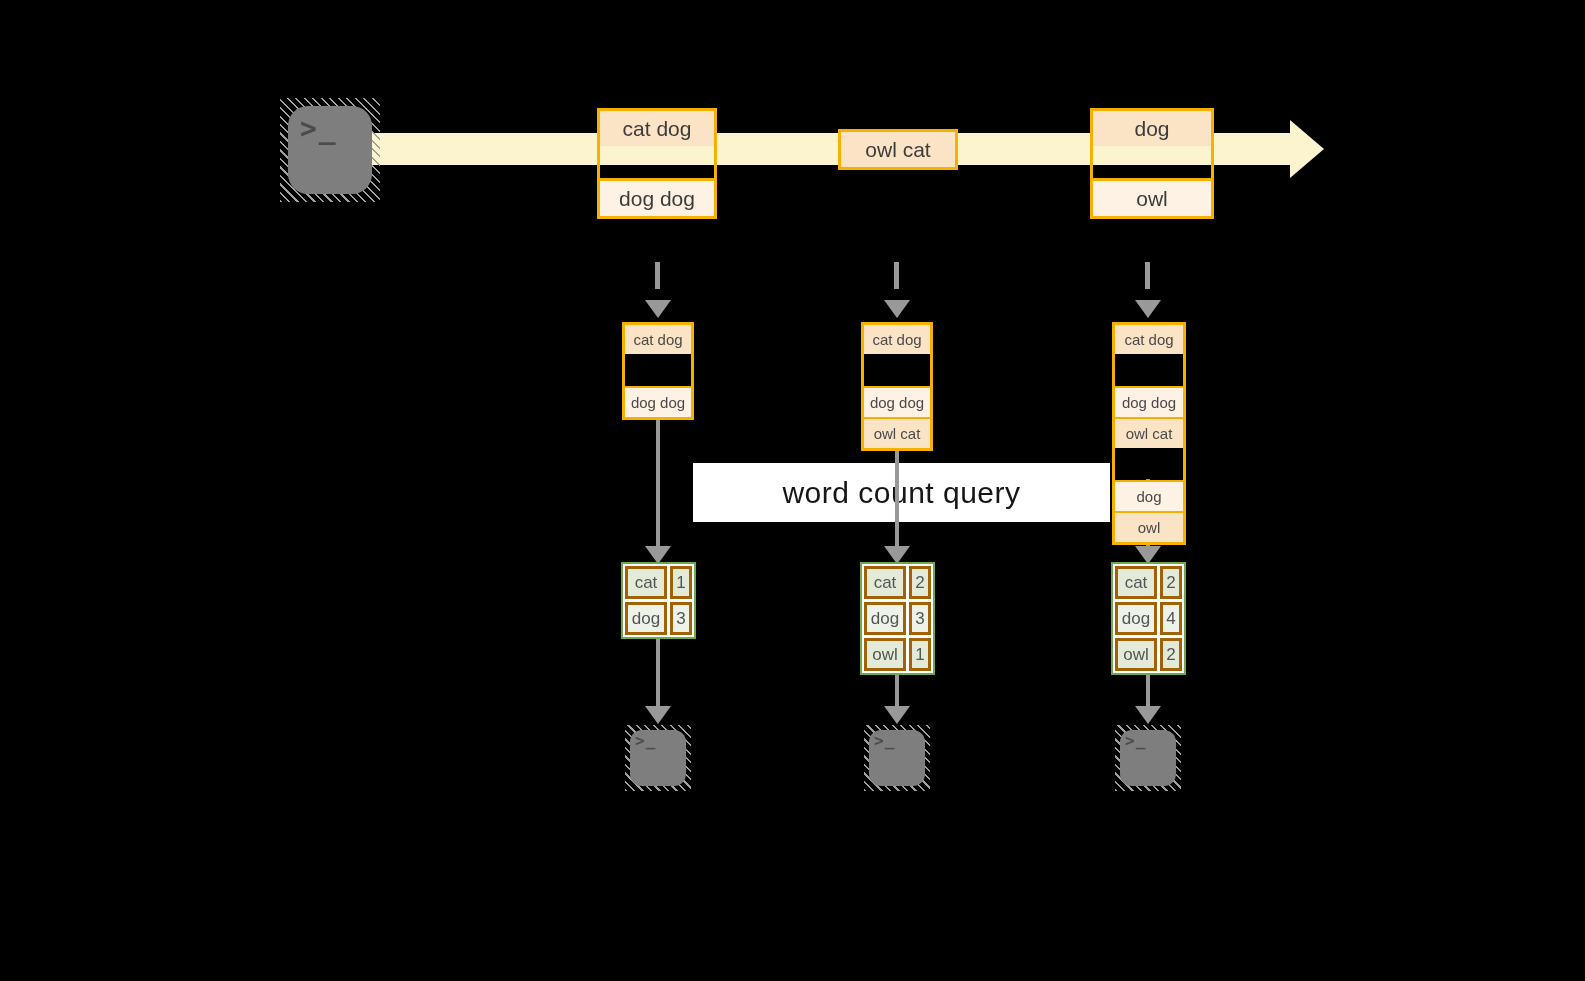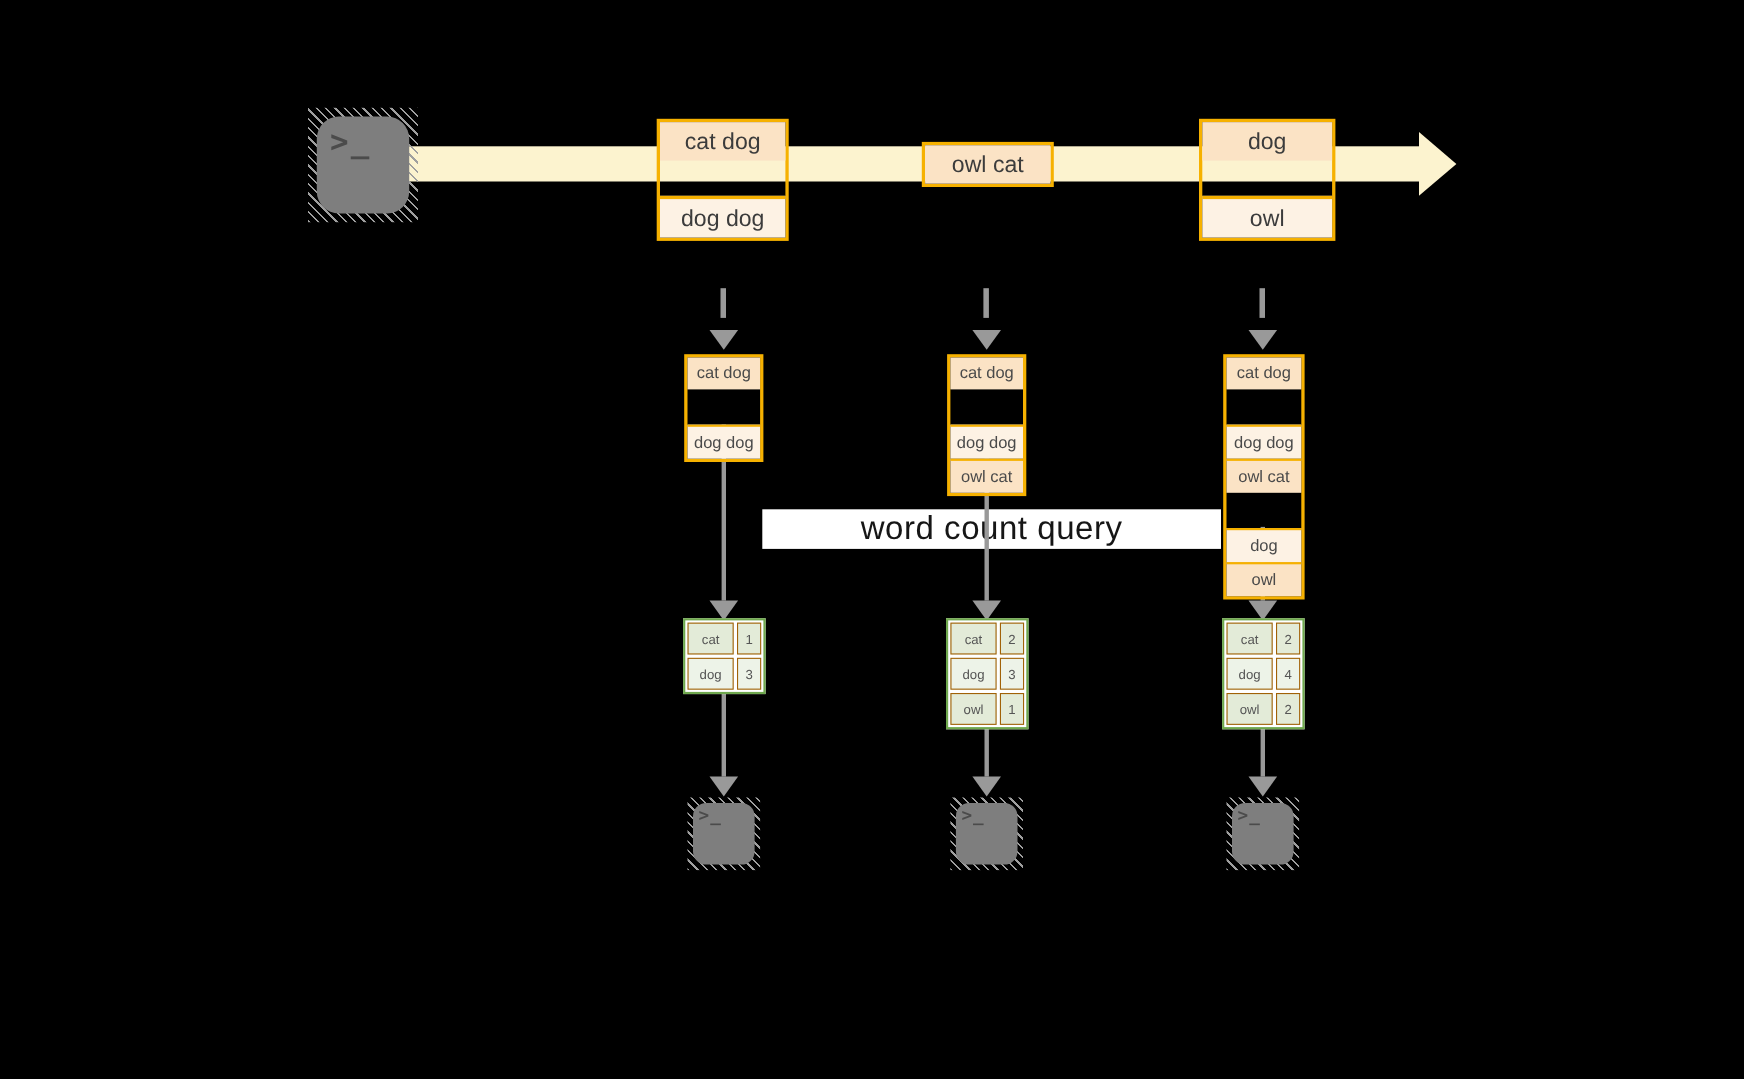--- a/index.html
+++ b/index.html
@@ -34,32 +34,32 @@
   
   .sbox{position:absolute;border:3px solid var(--orange-border);display:flex;flex-direction:column;
     font-size:15px;color:#4a4a4a;z-index:4;}
   .scell{height:29px;display:flex;align-items:center;justify-content:center;}
   .scell + .scell{border-top:2px solid var(--orange-border);}
 
   
   .gtable{position:absolute;display:grid;grid-template-columns:42px 22px;gap:3px;padding:2px;
     background:#ffffff;border:2px solid var(--green-border);z-index:4;}
   .gcell{height:27px;display:flex;align-items:center;justify-content:center;
-    border:1px solid #a16207;font-size:12px;color:#555555;}
+    border:3px solid #a16207;font-size:17px;color:#555555;}
   .row-a{background:var(--green-cell-a);}
   .row-b{background:var(--green-cell-b);}
 
   
   .vline{position:absolute;width:4px;background:var(--arrow-gray);z-index:3;}
   .dash{position:absolute;width:5px;background:var(--arrow-gray);z-index:3;}
   .head-down{position:absolute;width:0;height:0;border-left:13px solid transparent;
     border-right:13px solid transparent;border-top:18px solid var(--arrow-gray);z-index:3;}
 
   
-  .query{position:absolute;left:693px;top:463px;width:417px;height:36px;background:#ffffff;
+  .query{position:absolute;left:693px;top:463px;width:417px;height:59px;background:#ffffff;
     display:flex;align-items:center;justify-content:center;font-size:30px;font-weight:400;
     color:#161616;z-index:2;letter-spacing:0.5px;}
 
   
   .term{position:absolute;z-index:4;
     background:repeating-linear-gradient(45deg,#9f9f9f 0 1.5px,transparent 1.5px 6px);}
   .term-body{position:absolute;background:#7e7e7e;}
   .term-glyph{position:absolute;color:#4b4b4b;font-family:"DejaVu Sans Mono",monospace;font-weight:bold;}
   .term-big{left:280px;top:98px;width:100px;height:104px;}
   .term-big .term-body{inset:8px;border-radius:20px;}

